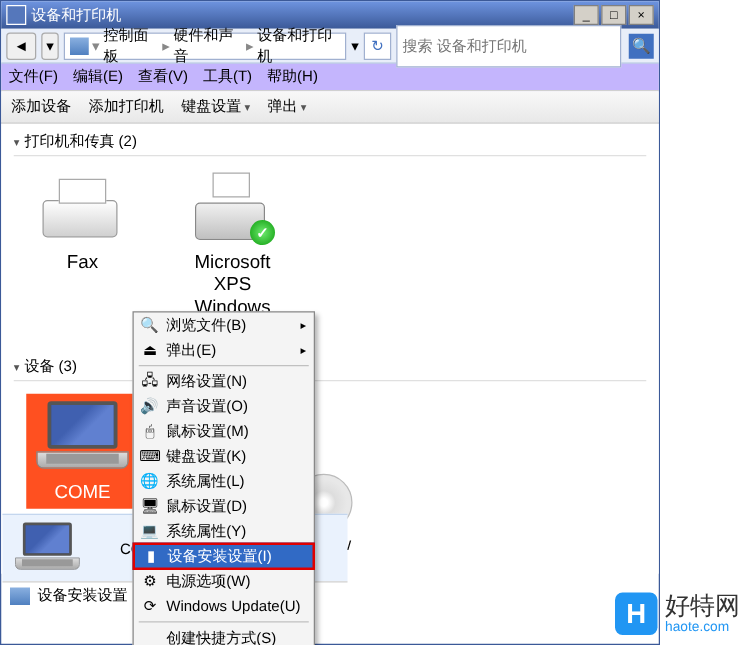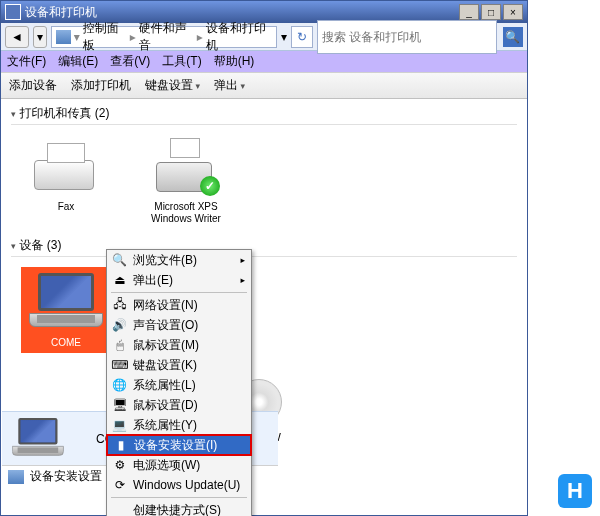--- a/index.html
+++ b/index.html
@@ -37,21 +37,21 @@
 .faxicon .body{width:60px;height:30px;background:linear-gradient(#fff,#d0d0d0);border:1px solid #999;border-radius:4px;position:relative;top:20px;}
 .faxicon .body::before{content:"";position:absolute;top:-18px;left:12px;width:36px;height:18px;background:#fff;border:1px solid #aaa;}
 .printer{width:60px;height:50px;position:relative;}
 .printer .pb{width:56px;height:30px;background:linear-gradient(#f0f0f0,#c0c0c0);border:1px solid #888;border-radius:4px;position:absolute;bottom:0;}
 .printer .pg{position:absolute;top:-4px;left:14px;width:30px;height:20px;background:#fff;border:1px solid #aaa;}
 .printer .ok{position:absolute;right:-4px;bottom:-4px;width:20px;height:20px;border-radius:50%;background:radial-gradient(#6eea6e,#0a9a0a);color:#fff;display:flex;align-items:center;justify-content:center;font-size:12px;font-weight:bold;}
 .laptop{width:74px;height:60px;position:relative;}
 .laptop .screen{width:56px;height:38px;background:#3050a0;border:3px solid #555;border-radius:3px;margin:0 auto;background-image:linear-gradient(135deg,#4060b0 40%,#6080d0 60%);}
 .laptop .base{width:74px;height:14px;background:linear-gradient(#ddd,#aaa);border:1px solid #888;border-radius:0 0 6px 6px;margin-top:2px;}
 .laptop .kb{width:58px;height:8px;background:#999;margin:1px auto 0;}
-.lbl{font-size:10px;line-height:1.2;word-wrap:break-word;}
+.lbl{font-size:15px;line-height:1.2;word-wrap:break-word;}
 .item.selected .lbl{color:#fff;}
 .ctxmenu{position:absolute;left:105px;top:248px;width:146px;background:#f4f4f4;border:1px solid #888;box-shadow:2px 2px 4px rgba(0,0,0,.3);z-index:100;}
 .ctxmenu .row{height:20px;display:flex;align-items:center;padding:0 4px;cursor:pointer;position:relative;}
 .ctxmenu .row.hl{border:2px solid #e00000;background:#316ac5;color:#fff;margin:-1px;height:22px;}
 .ctxmenu .ico{width:18px;height:16px;margin-right:4px;display:flex;align-items:center;justify-content:center;}
 .ctxmenu .sub::after{content:"▸";position:absolute;right:6px;font-size:9px;}
 .ctxmenu hr{border:none;border-top:1px solid #c0c0c0;margin:2px 4px;}
 .preview{position:absolute;left:1px;bottom:50px;width:276px;height:54px;background:#eaf2fd;border-top:1px solid #c4d6ee;display:flex;align-items:center;padding:4px 10px;gap:10px;}
 .preview .plap{transform:scale(.7);transform-origin:left center;}
 .status{position:absolute;left:1px;bottom:28px;width:276px;height:22px;background:#fff;border-top:1px solid #d0d0d0;display:flex;align-items:center;padding:0 6px;gap:6px;}
@@ -239,13 +239,17 @@
   </div>
 
   <div class="status">
     <div class="sicon"></div>
     <span>设备安装设置</span>
   </div>
 </div>
 
 <div class="watermark">
   <div class="wbox">H</div>
+  <div class="wtext">
+    <div class="wt1">好特网</div>
+    <div class="wt2">haote.com</div>
+  </div>
 </div>
 
 </body></html>

